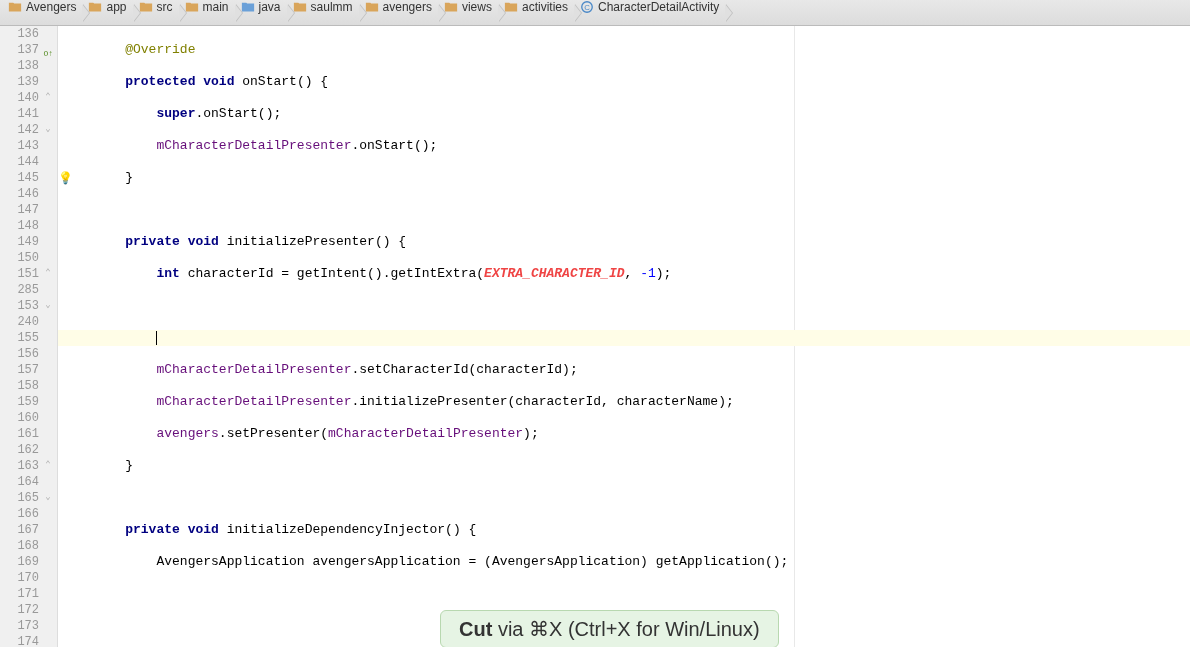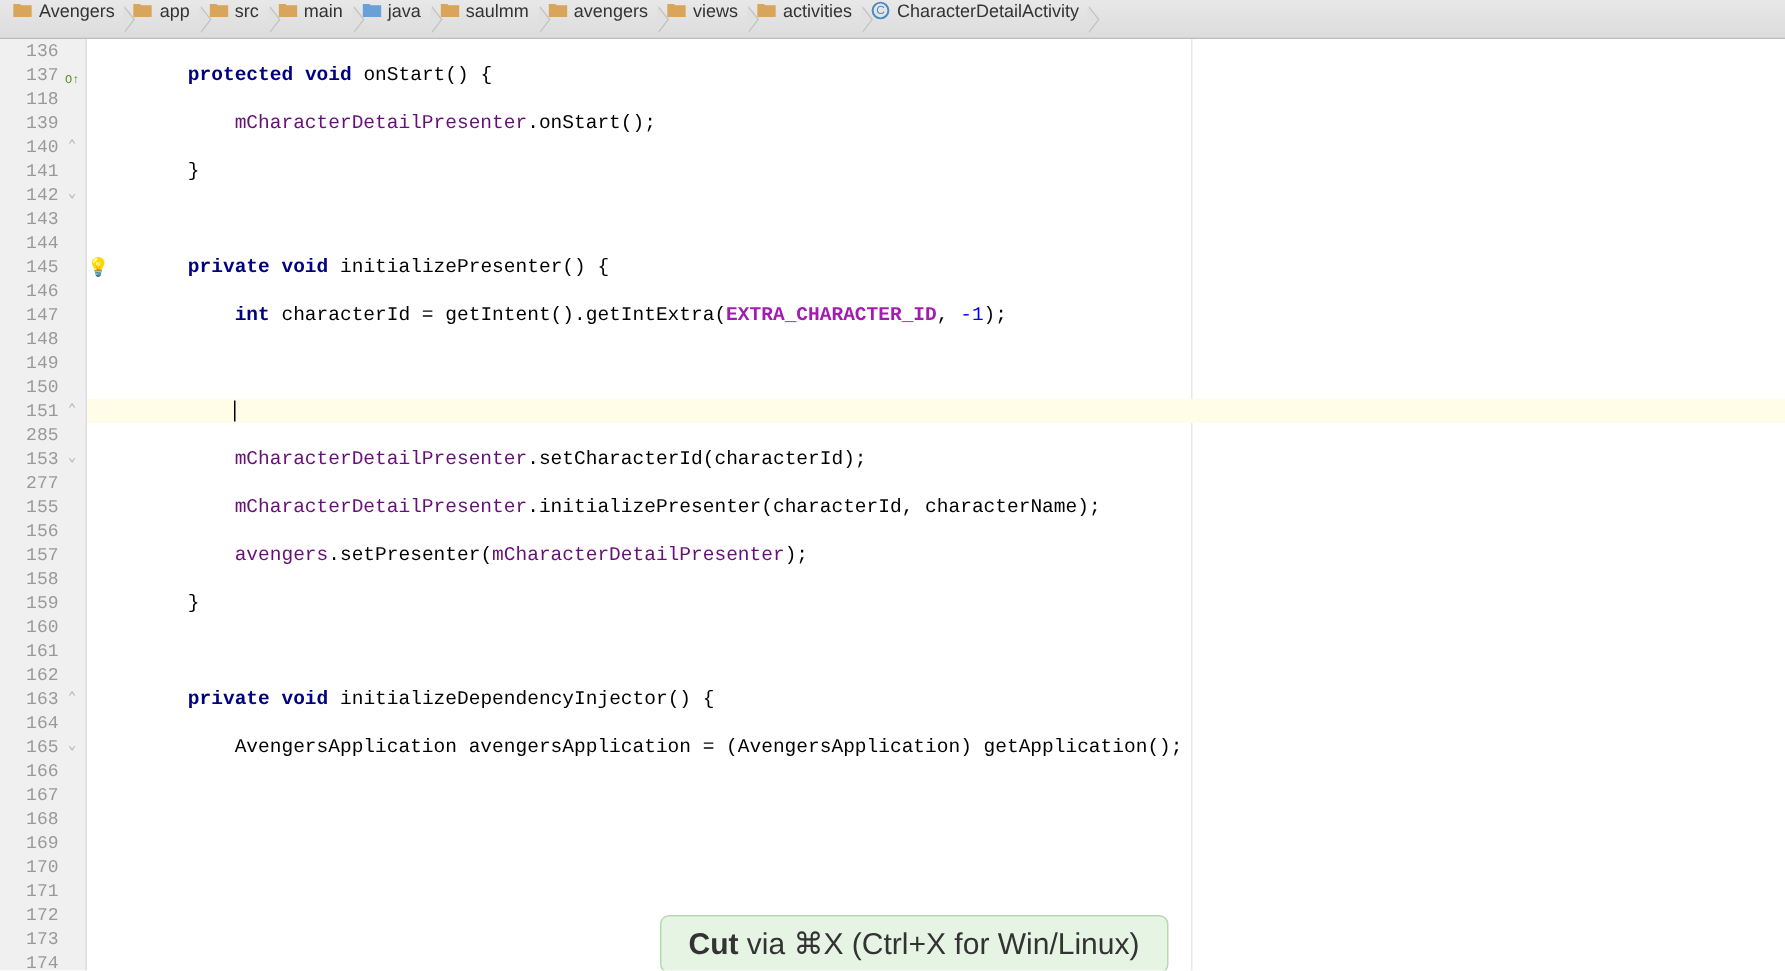--- a/index.html
+++ b/index.html
@@ -103,21 +103,21 @@
   white-space: pre;
   padding-left: 36px;
   color: #000;
   position: relative;
 }
 .code .line { height: 16px; }
 .hl-line { background: #fffde7; margin-left: -36px; padding-left: 36px; }
 .kw { color: #000080; font-weight: bold; }
 .ann { color: #808000; }
 .field { color: #660e7a; font-weight: normal; }
-.static-field { color: #a21caf; font-weight: bold; }
+.static-field { color: #ef4444; font-style: italic; font-weight: bold; }
 .num { color: #0000ff; }
 .caret {
   display: inline-block;
   width: 1px;
   height: 14px;
   background: #000;
   vertical-align: middle;
 }
 .right-margin {
   position: absolute;
@@ -227,37 +227,37 @@
     <span>CharacterDetailActivity</span>
   </div>
 </div>
 
 <div class="right-margin"></div>
 
 <div class="editor">
   <div class="gutter">
     <div class="ln">136</div>
     <div class="ln">137<span class="override-marker">O↑</span></div>
-    <div class="ln">118</div>
+    <div class="ln">138</div>
     <div class="ln">139</div>
     <div class="ln">140<span class="fold">⌃</span></div>
     <div class="ln">141</div>
     <div class="ln">142<span class="fold">⌄</span></div>
     <div class="ln">143</div>
     <div class="ln">144</div>
     <div class="ln">145<span class="bulb">💡</span></div>
     <div class="ln">146</div>
     <div class="ln">147</div>
     <div class="ln">148</div>
     <div class="ln">149</div>
     <div class="ln">150</div>
     <div class="ln">151<span class="fold">⌃</span></div>
     <div class="ln">285</div>
     <div class="ln">153<span class="fold">⌄</span></div>
-    <div class="ln">277</div>
+    <div class="ln">240</div>
     <div class="ln">155</div>
     <div class="ln">156</div>
     <div class="ln">157</div>
     <div class="ln">158</div>
     <div class="ln">159</div>
     <div class="ln">160</div>
     <div class="ln">161</div>
     <div class="ln">162</div>
     <div class="ln">163<span class="fold">⌃</span></div>
     <div class="ln">164</div>
@@ -268,21 +268,23 @@
     <div class="ln">169</div>
     <div class="ln">170</div>
     <div class="ln">171</div>
     <div class="ln">172</div>
     <div class="ln">173</div>
     <div class="ln">174</div>
 
   </div>
 
   <div class="code">
+<div class="line">    <span class="ann">@Override</span></div>
 <div class="line">    <span class="kw">protected</span> <span class="kw">void</span><span> onStart() {</span></div>
+<div class="line">        <span class="kw">super</span><span>.onStart();</span></div>
 <div class="line">        <span class="field">mCharacterDetailPresenter</span><span>.onStart();</span></div>
 <div class="line">    <span>}</span></div>
 <div class="line"></div>
 <div class="line">    <span class="kw">private</span> <span class="kw">void</span><span> initializePresenter() {</span></div>
 <div class="line">        <span class="kw">int</span><span> characterId = getIntent().getIntExtra(</span><span class="static-field">EXTRA_CHARACTER_ID</span><span>, </span><span class="num">-1</span><span>);</span></div>
 <div class="line"></div>
 <div class="line hl-line">        <span class="caret"></span></div>
 <div class="line">        <span class="field">mCharacterDetailPresenter</span><span>.setCharacterId(characterId);</span></div>
 <div class="line">        <span class="field">mCharacterDetailPresenter</span><span>.initializePresenter(characterId, characterName);</span></div>
 <div class="line">        <span class="field">avengers</span><span>.setPresenter(</span><span class="field">mCharacterDetailPresenter</span><span>);</span></div>

